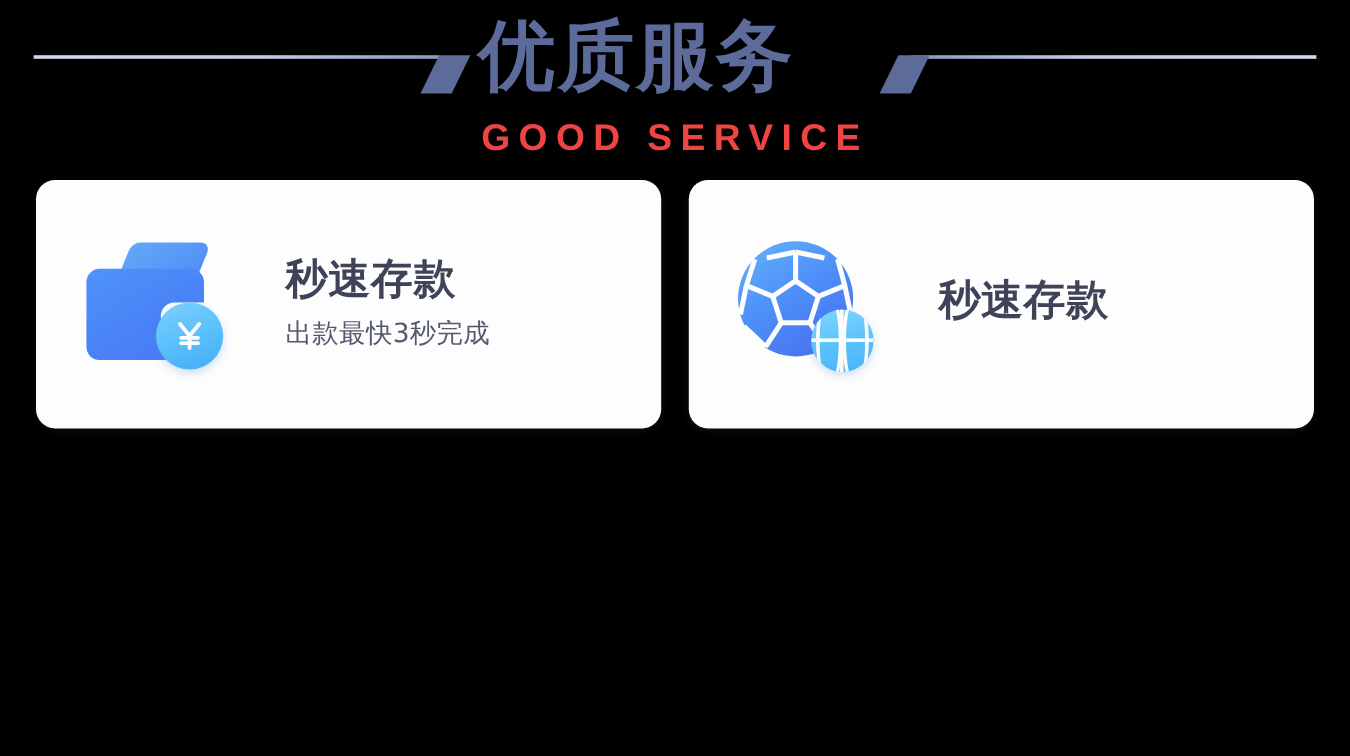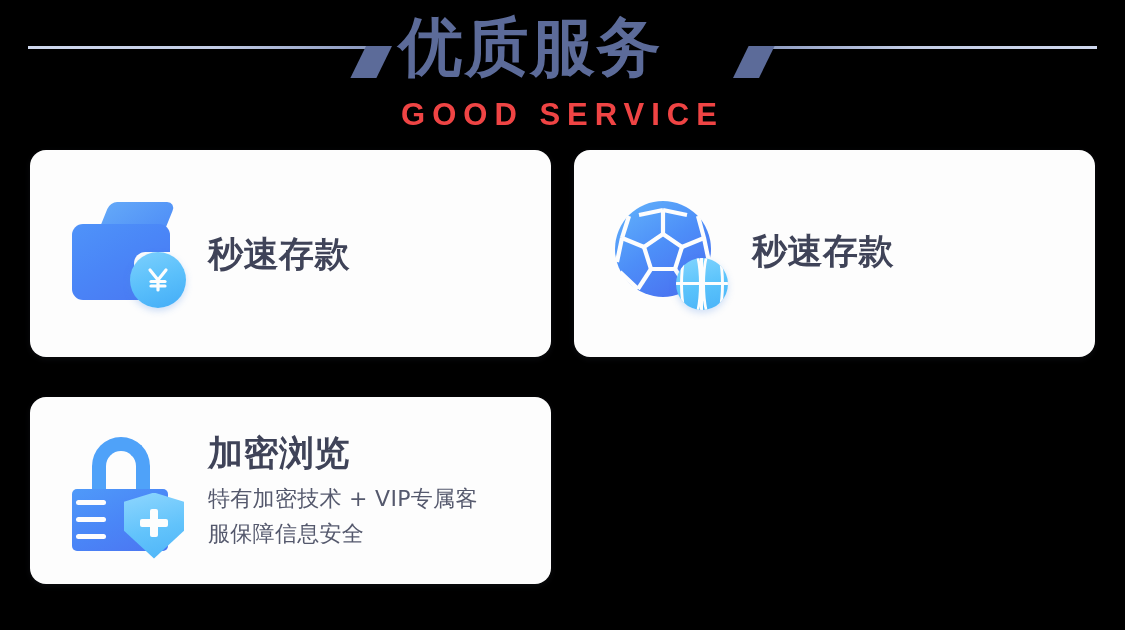--- a/index.html
+++ b/index.html
@@ -45,20 +45,21 @@
     grid-template-columns:521px 521px;
     grid-template-rows:207px 187px;
     column-gap:23px; row-gap:40px;
   }
   .card {
     background:#fdfdfd;
     border-radius:16px;
     display:flex; align-items:center;
     padding-left:38px;
     box-shadow:0 2px 6px rgba(120,130,160,.10);
+    gap:30px;
   }
   .card-icon {
     flex:0 0 auto; width:118px; height:132px;
     position:relative; margin-right:22px;
   }
   .card-text { flex:1 1 auto; padding-right:18px; }
   .card-title {
     font-family:"DejaVu Sans", sans-serif;
     font-size:35px; font-weight:bold; color:#3f4358;
     line-height:44px; letter-spacing:.5px; white-space:nowrap;
@@ -217,20 +218,23 @@
                 <path d="M15 15 L15 25"></path>
                 <path d="M8 16.5 L22 16.5"></path>
                 <path d="M8 21 L22 21"></path>
               </g>
             </svg>
           </div>
         </div>
       </div>
       <div class="card-text">
         <div class="card-title">秒速存款</div>
+        <div class="card-desc">
+          <span>出款最快3秒完成</span>
+        </div>
       </div>
     </div>
 
     <div class="card">
       <div class="card-icon">
         <div class="ball">
           <svg class="soccer" viewBox="0 0 98 98">
             <defs>
               <linearGradient id="sgrad" x1="0" y1="0" x2="0.65" y2="1">
                 <stop offset="0%" stop-color="#63b4fb"></stop>
@@ -260,41 +264,16 @@
           </div>
         </div>
       </div>
       <div class="card-text">
         <div class="card-title">秒速存款</div>
         <div class="card-desc">
         </div>
       </div>
     </div>
 
-    <div class="card">
-      <div class="card-icon">
-        <div class="lock">
-          <div class="lock-shackle"></div>
-          <div class="lock-body">
-            <i></i>
-              <i></i>
-              <i></i>
-          </div>
-          <div class="lock-shield">
-            <span class="plus">
-                <i></i>
-                <i></i>
-              </span>
-          </div>
-        </div>
-      </div>
-      <div class="card-text">
-        <div class="card-title">加密浏览</div>
-        <div class="card-desc">
-          <span>特有加密技术 + VIP专属客</span>
-          <span>服保障信息安全</span>
-        </div>
-      </div>
-    </div>
 
 
   </div>
 </div>
 
 </body></html>

